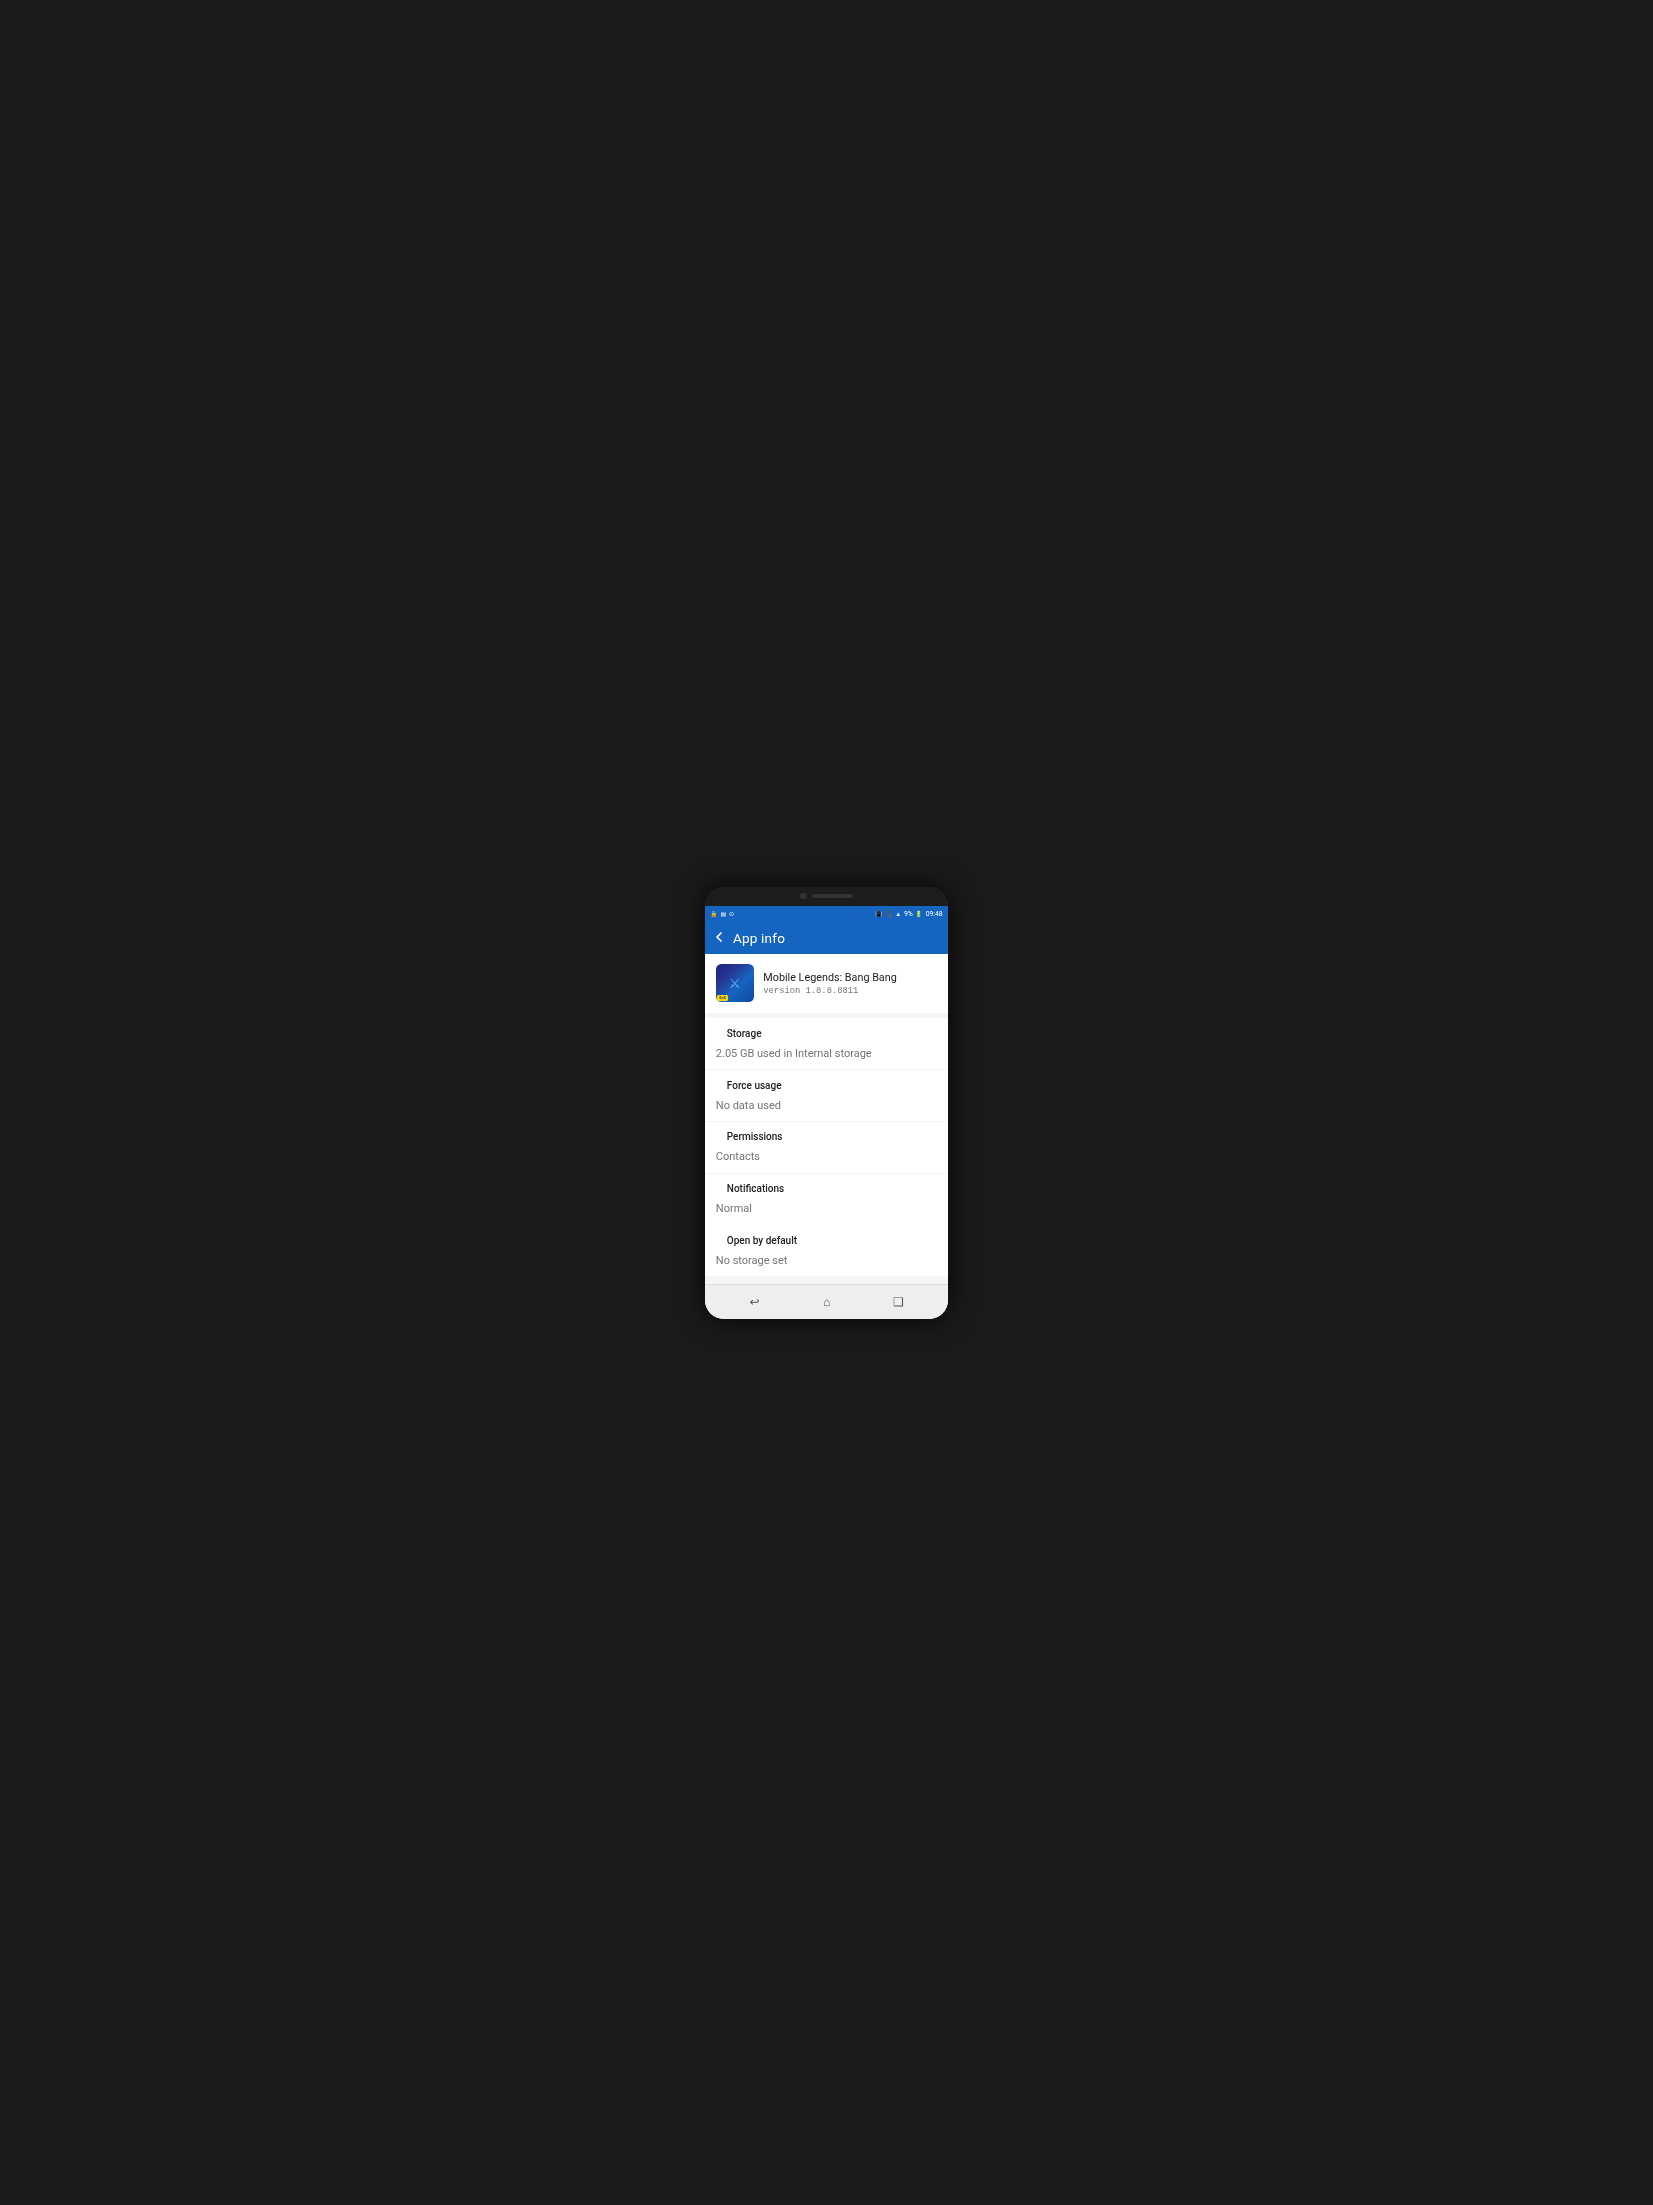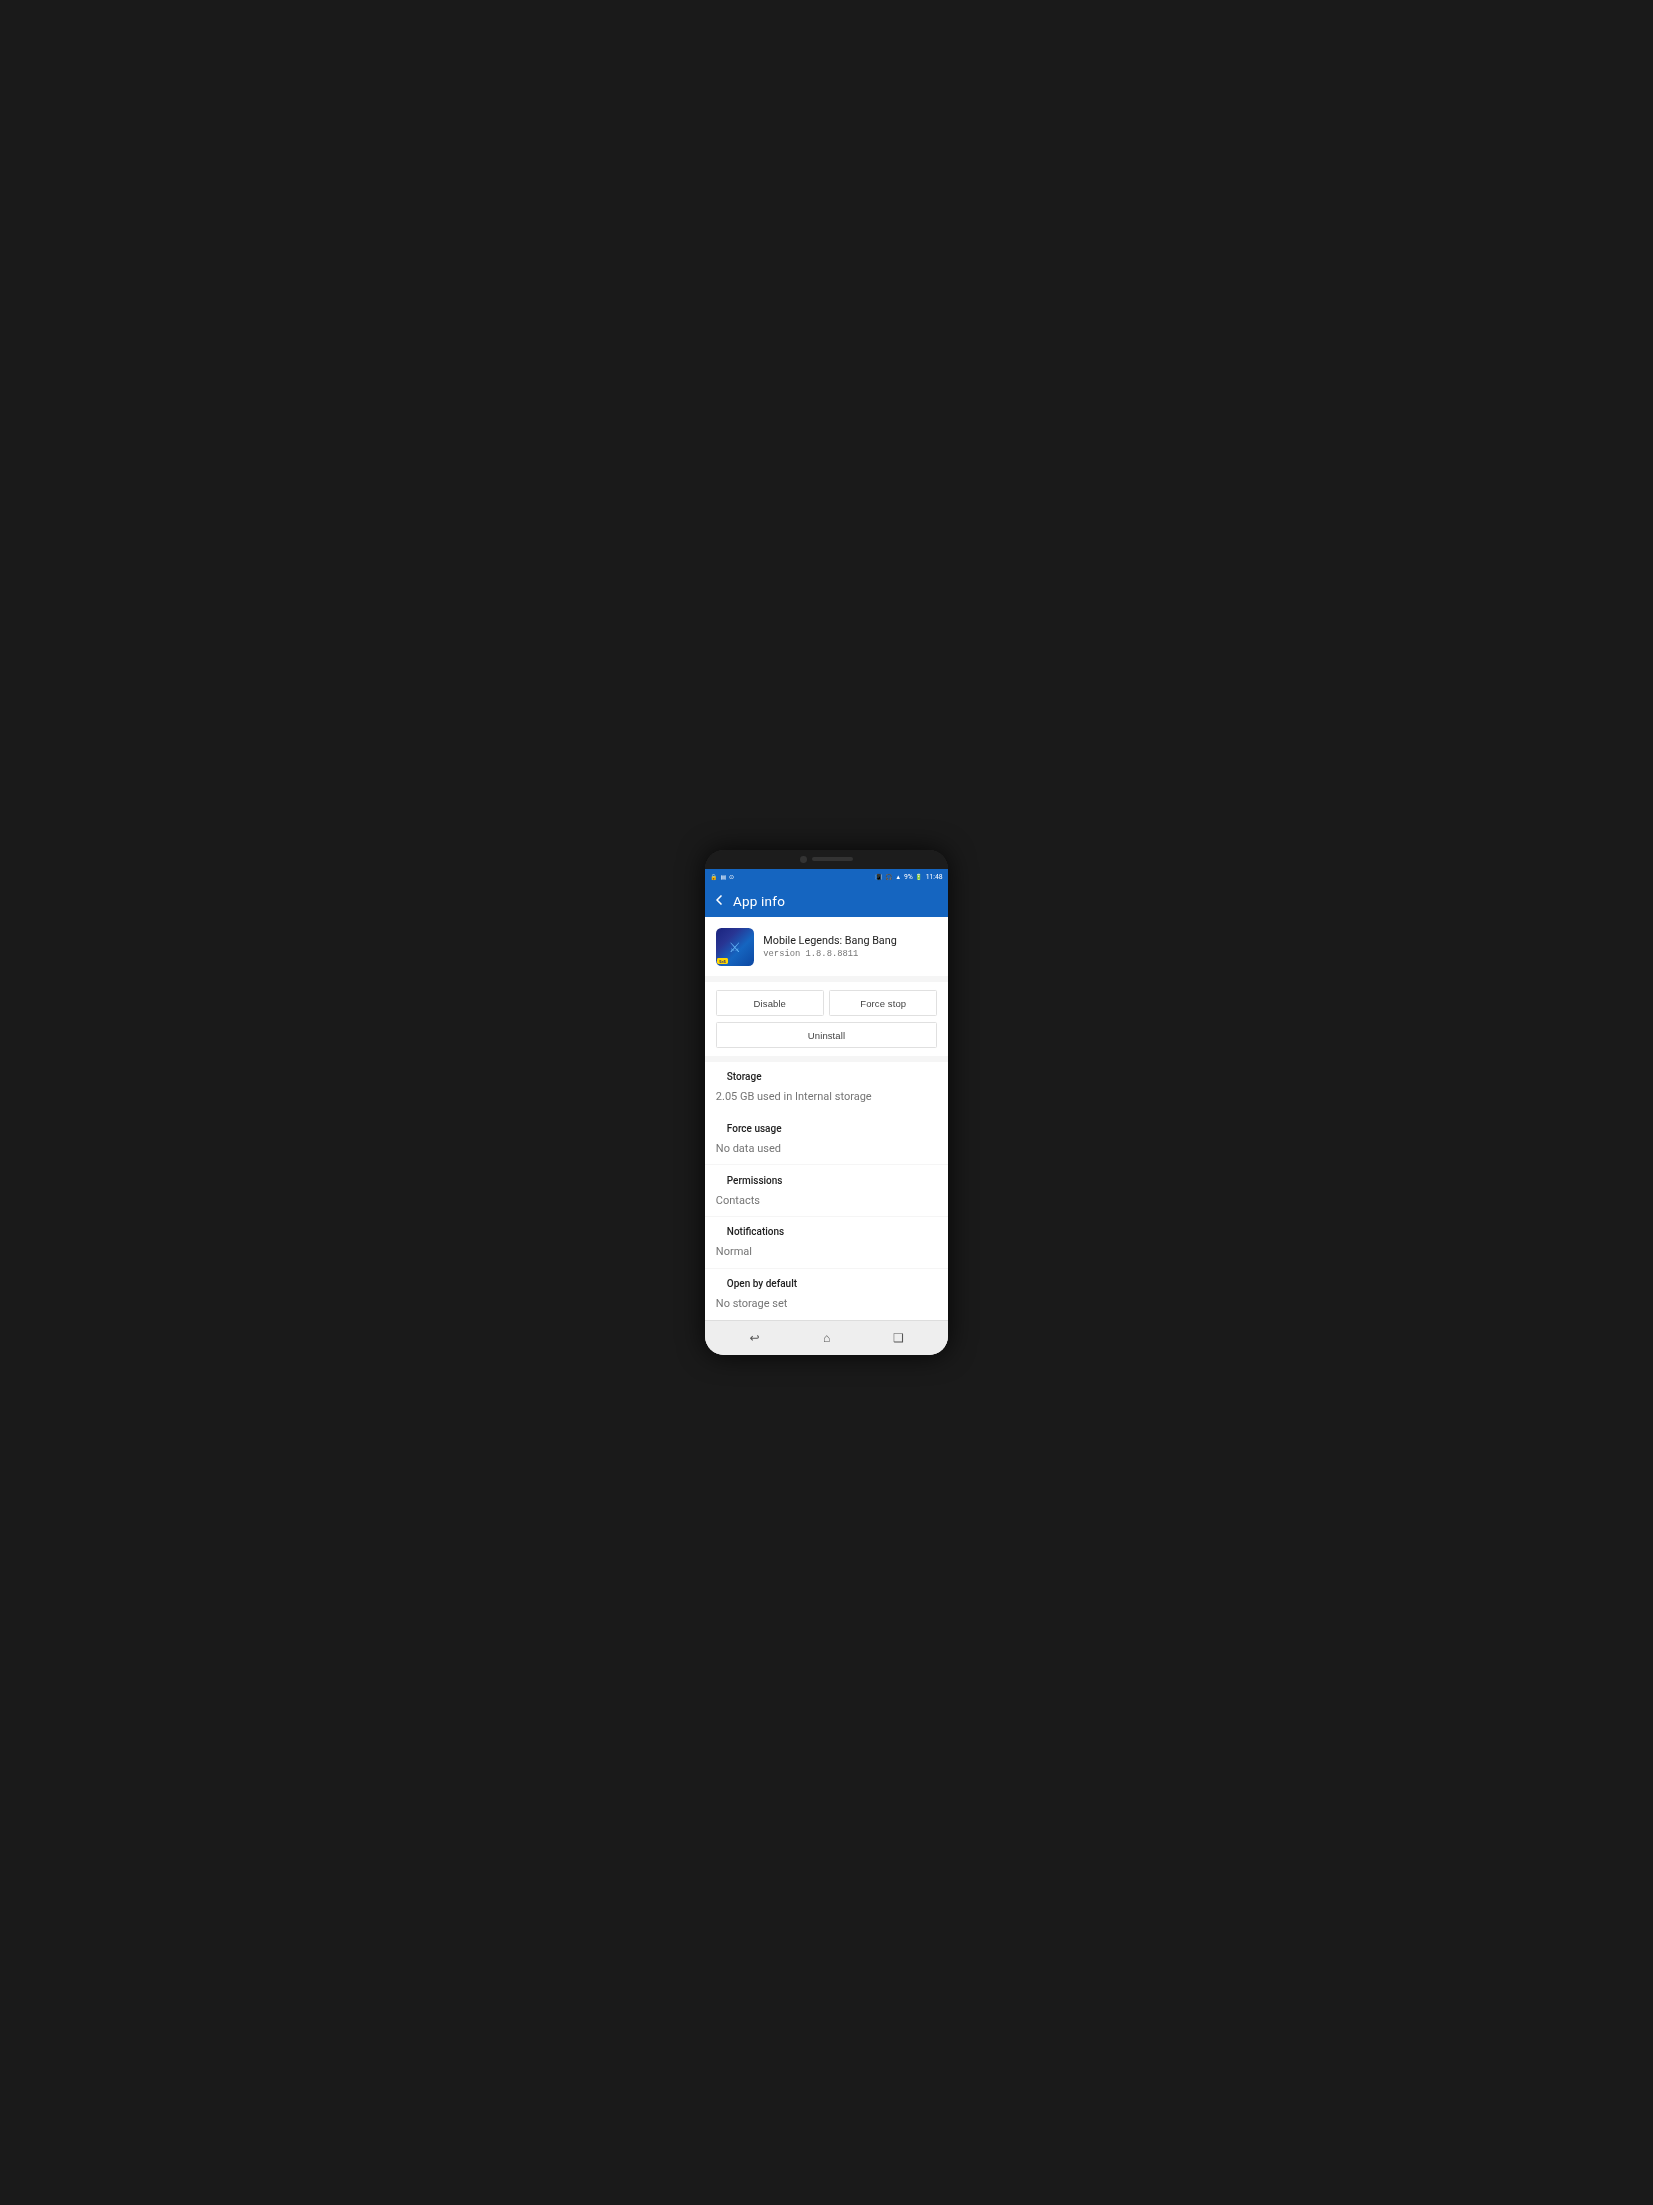--- a/index.html
+++ b/index.html
@@ -292,21 +292,21 @@
         <span class="status-icon">🔒</span>
         <span class="status-icon">▤</span>
         <span class="status-icon">⊙</span>
       </div>
       <div class="status-right">
         <span class="status-icon">📳</span>
         <span class="status-icon">🎧</span>
         <span class="status-icon">▲</span>
         <span>9%</span>
         <span class="status-icon">🔋</span>
-        <span>11:48</span>
+        <span>09:48</span>
       </div>
     </div>
 
     <div class="action-bar">
       <div class="back-arrow">
         <svg width="12" height="12" viewBox="0 0 18 18">
           <polyline points="12,3 6,9 12,15" class="back-icon-svg"></polyline>
         </svg>
       </div>
       <span class="action-bar-title">App info</span>
@@ -320,27 +320,20 @@
             <span class="app-icon-hero">⚔</span>
             <div class="app-icon-badge">5×5</div>
           </div>
         </div>
         <div class="app-info-text">
           <div class="app-name">Mobile Legends: Bang Bang</div>
           <div class="app-version">version 1.8.8.8811</div>
         </div>
       </div>
 
-      <div class="buttons-section">
-        <div class="buttons-row">
-          <button class="btn">Disable</button>
-          <button class="btn">Force stop</button>
-        </div>
-        <button class="btn-full">Uninstall</button>
-      </div>
 
       <div class="info-section">
         <div class="info-section-title">Storage</div>
         <div class="info-section-value">2.05 GB used in Internal storage</div>
       </div>
 
       <div class="info-section">
         <div class="info-section-title">Force usage</div>
         <div class="info-section-value">No data used</div>
       </div>

